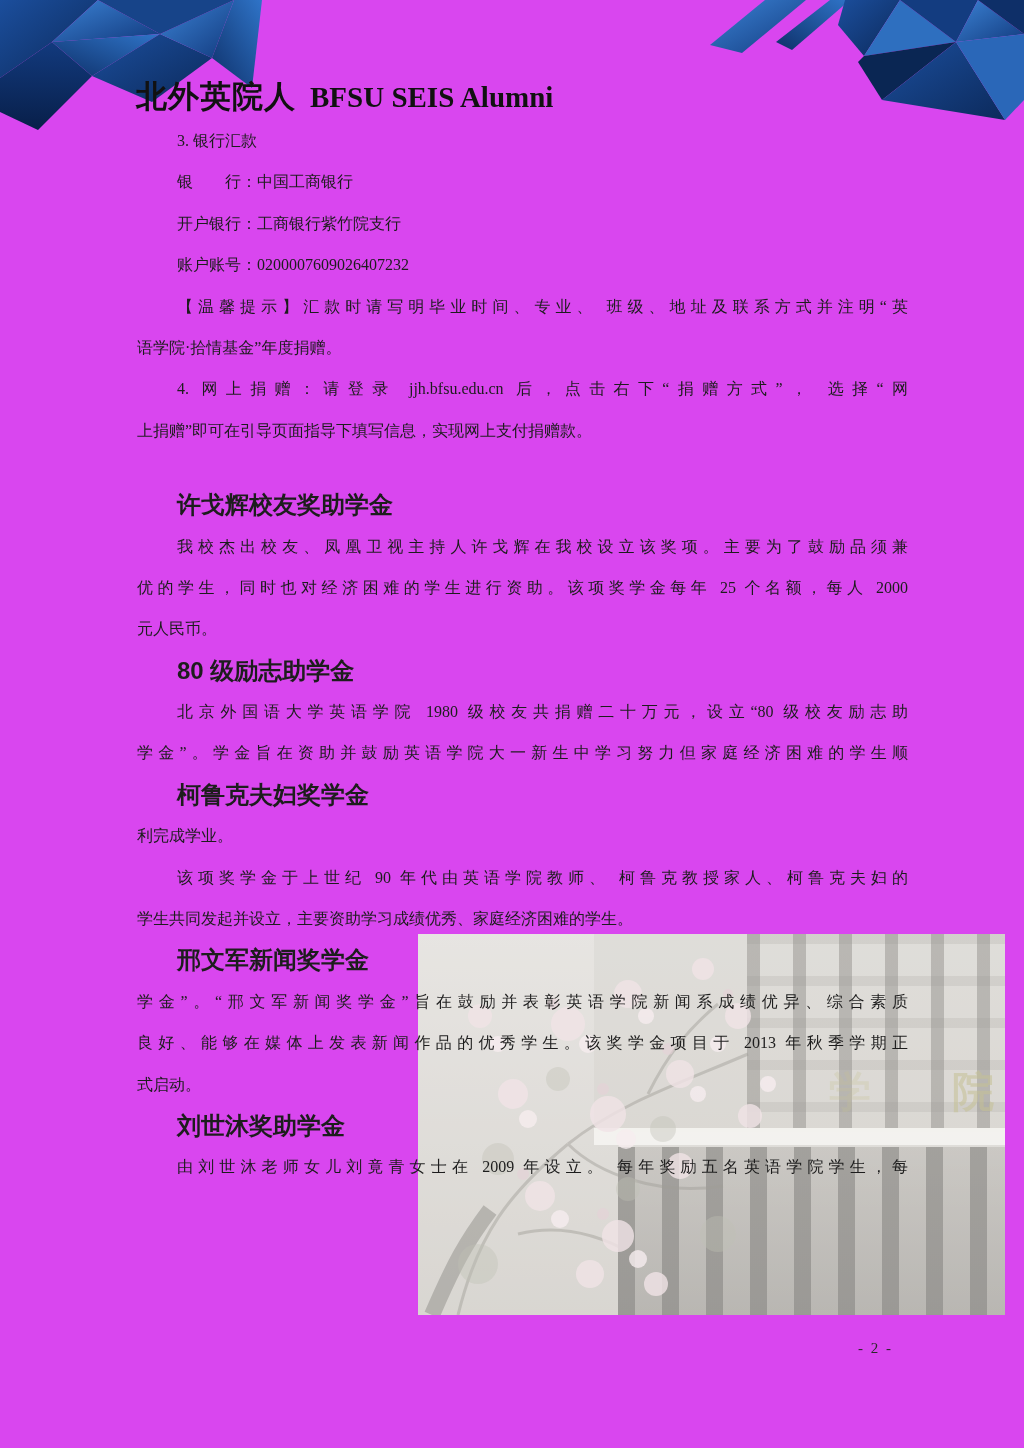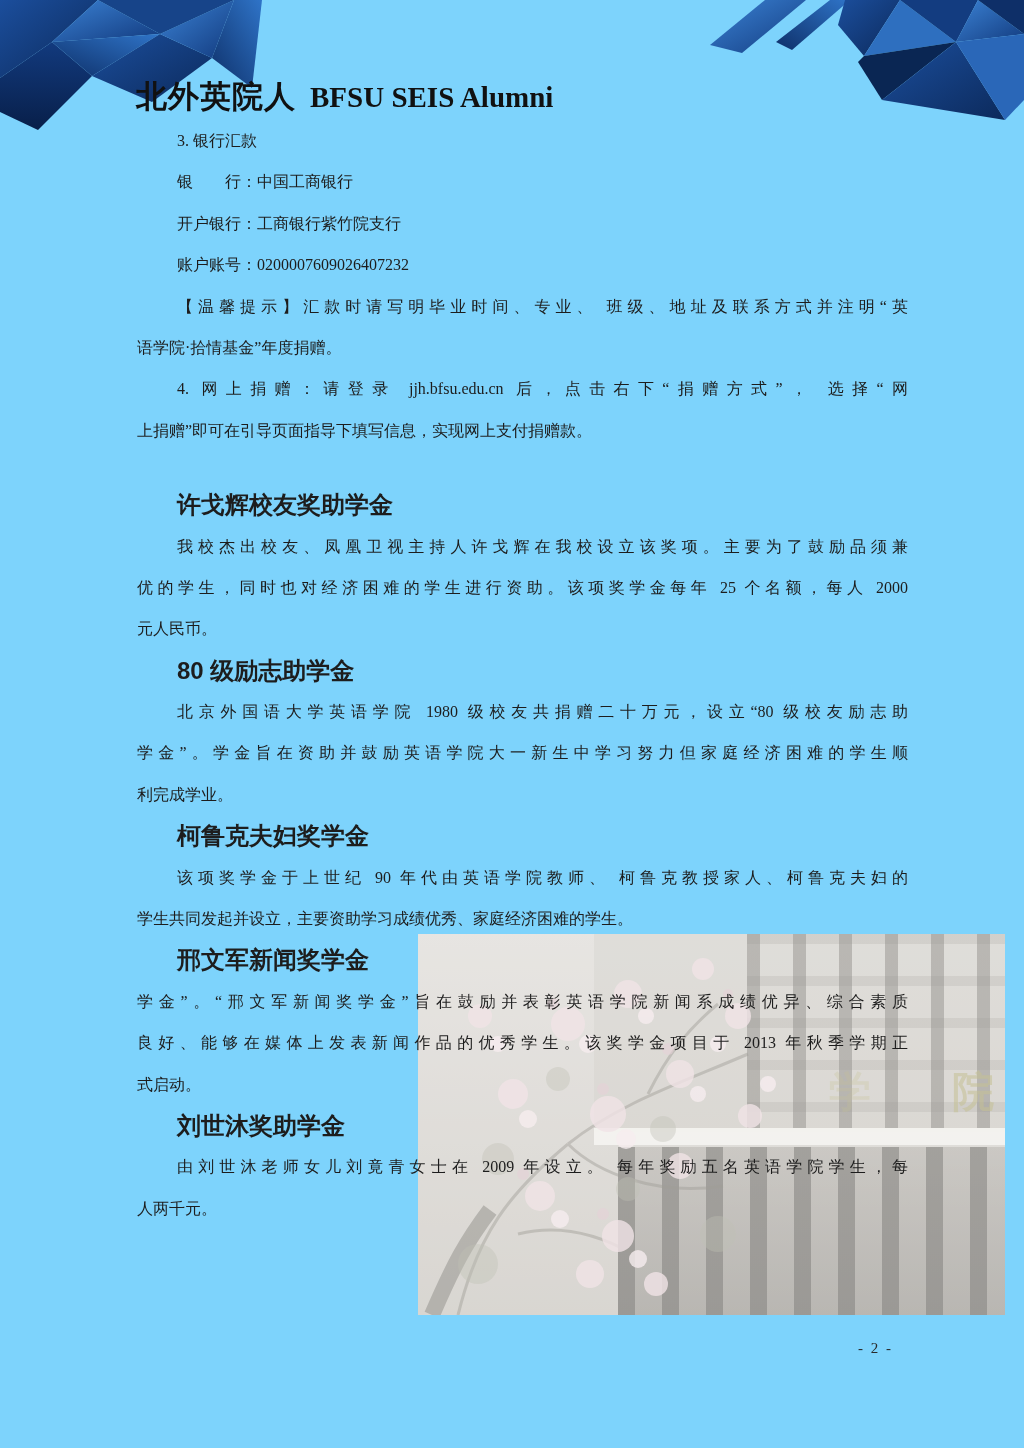--- a/index.html
+++ b/index.html
@@ -1,18 +1,18 @@
 <!DOCTYPE html>
 <html><head>
 <meta charset="utf-8">
 <style>
   html,body{margin:0;padding:0;background:#888;}
   .page{
     position:relative;width:1024px;height:1448px;margin:0 auto;
-    background:#7dd3fc;overflow:hidden;
+    background:#d946ef;overflow:hidden;
     font-family:"Liberation Serif","DejaVu Serif",serif;color:#1d1d1d;
   }
   
   .deco{position:absolute;top:0;pointer-events:none;}
   .deco-left{left:0;}
   .deco-right{right:0;}
   
   .masthead{
     position:absolute;left:136px;top:76px;height:40px;
     display:flex;align-items:baseline;gap:14px;white-space:nowrap;z-index:3;
@@ -212,28 +212,27 @@
       <div class="line fill ind2">4. 网上捐赠：请登录 jjh.bfsu.edu.cn 后，点击右下“捐赠方式”， 选择“网</div>
       <div class="line">上捐赠”即可在引导页面指导下填写信息，实现网上支付捐赠款。</div>
       <div class="gap"></div>
       <div class="line heading ind2">许戈辉校友奖助学金</div>
       <div class="line fill ind2">我校杰出校友、凤凰卫视主持人许戈辉在我校设立该奖项。主要为了鼓励品须兼</div>
       <div class="line fill">优的学生，同时也对经济困难的学生进行资助。该项奖学金每年 25 个名额，每人 2000</div>
       <div class="line">元人民币。</div>
       <div class="line heading ind2">80 级励志助学金</div>
       <div class="line fill ind2">北京外国语大学英语学院 1980 级校友共捐赠二十万元，设立“80 级校友励志助</div>
       <div class="line fill">学金”。学金旨在资助并鼓励英语学院大一新生中学习努力但家庭经济困难的学生顺</div>
+      <div class="line heading ind2">柯鲁克夫妇奖学金</div>
       <div class="line">利完成学业。</div>
-      <div class="line heading ind2">柯鲁克夫妇奖学金</div>
       <div class="line fill ind2">该项奖学金于上世纪 90 年代由英语学院教师、 柯鲁克教授家人、柯鲁克夫妇的</div>
       <div class="line">学生共同发起并设立，主要资助学习成绩优秀、家庭经济困难的学生。</div>
       <div class="line heading ind2">邢文军新闻奖学金</div>
       <div class="line fill">学金”。“邢文军新闻奖学金”旨在鼓励并表彰英语学院新闻系成绩优异、综合素质</div>
       <div class="line fill">良好、能够在媒体上发表新闻作品的优秀学生。该奖学金项目于 2013 年秋季学期正</div>
       <div class="line">式启动。</div>
       <div class="line heading ind2">刘世沐奖助学金</div>
       <div class="line fill ind2">由刘世沐老师女儿刘竟青女士在 2009 年设立。 每年奖励五名英语学院学生，每</div>
-      <div class="line">人两千元。</div>
     </div>
 
   <div class="pageno">- 2 -</div>
 
 </div>
 
 </body></html>

